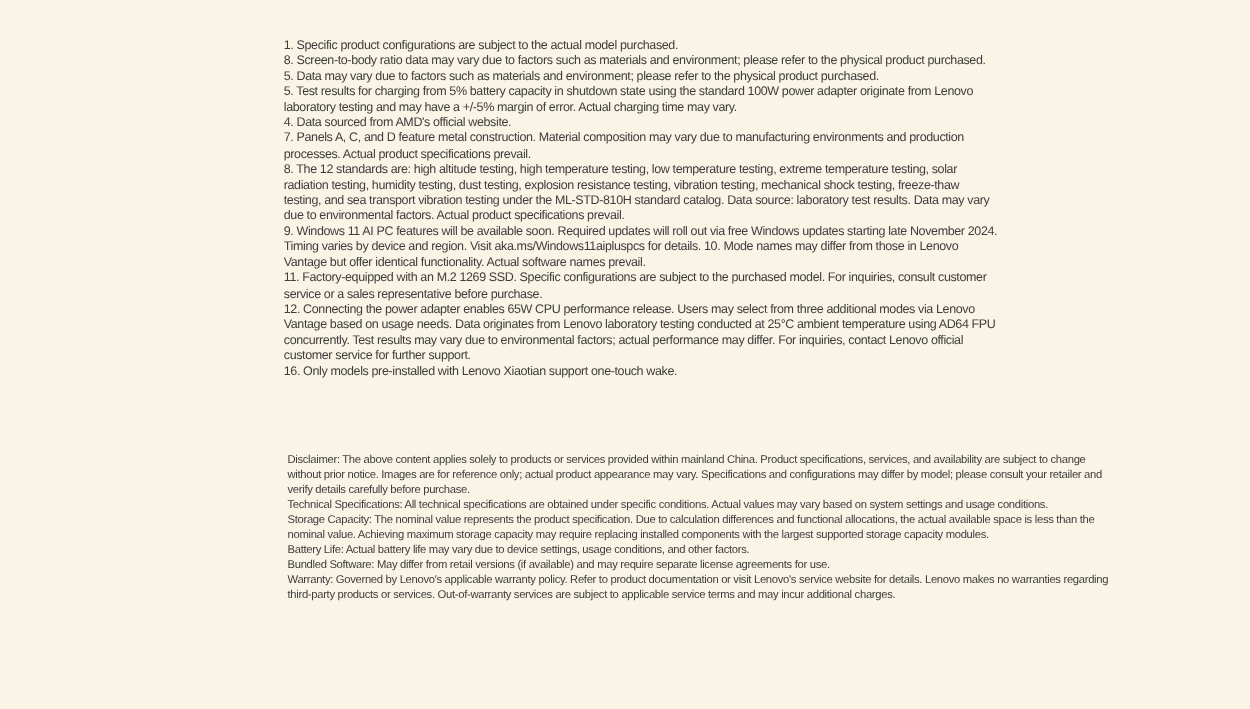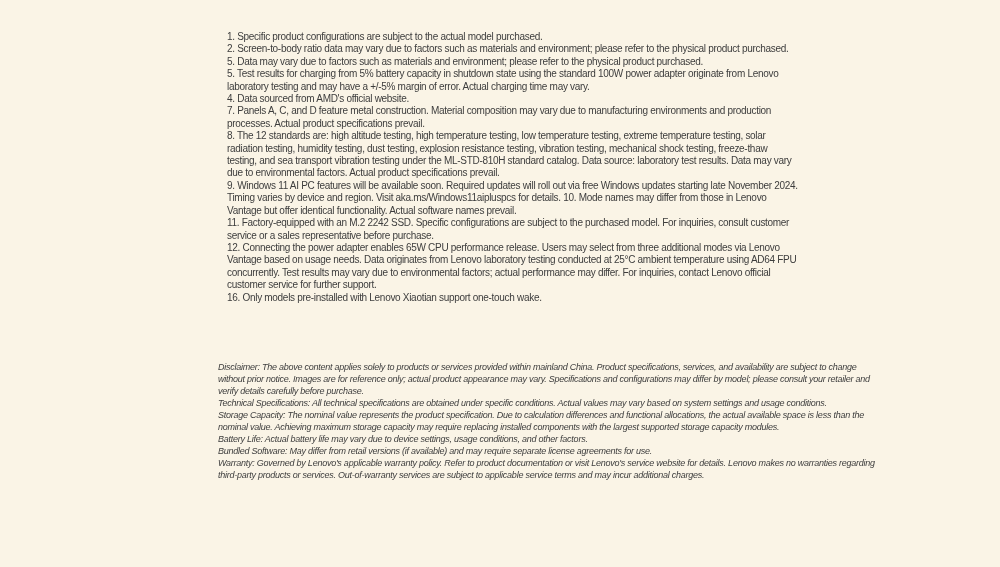--- a/index.html
+++ b/index.html
@@ -23,55 +23,54 @@
     font-size: 10px;
     line-height: 12.4px;
     letter-spacing: -0.3px;
   }
   .footnotes p {
     margin: 0;
   }
   .disclaimer {
     position: absolute;
     top: 361px;
-    left: 218px;
+    left: 230px;
     width: 666px;
     font-size: 9px;
     line-height: 12px;
     letter-spacing: -0.25px;
-    font-style: italic;
   }
   .disclaimer p {
     margin: 0;
   }
 </style>
 </head>
 <body style="background: rgb(250, 244, 230); color: rgb(61, 61, 61);">
 
 <main>
   <section class="footnotes">
 
       <p>1. Specific product configurations are subject to the actual model purchased.</p>
 
-      <p>2. Screen-to-body ratio data may vary due to factors such as materials and environment; please refer to the physical product purchased.</p>
+      <p>8. Screen-to-body ratio data may vary due to factors such as materials and environment; please refer to the physical product purchased.</p>
 
       <p>5. Data may vary due to factors such as materials and environment; please refer to the physical product purchased.</p>
 
 
       <p>5. Test results for charging from 5% battery capacity in shutdown state using the standard 100W power adapter originate from Lenovo laboratory testing and may have a +/-5% margin of error. Actual charging time may vary.</p>
 
       <p>4. Data sourced from AMD's official website.</p>
 
       <p>7. Panels A, C, and D feature metal construction. Material composition may vary due to manufacturing environments and production processes. Actual product specifications prevail.</p>
 
       <p>8. The 12 standards are: high altitude testing, high temperature testing, low temperature testing, extreme temperature testing, solar radiation testing, humidity testing, dust testing, explosion resistance testing, vibration testing, mechanical shock testing, freeze-thaw testing, and sea transport vibration testing under the ML-STD-810H standard catalog. Data source: laboratory test results. Data may vary due to environmental factors. Actual product specifications prevail.</p>
 
       <p>9. Windows 11 AI PC features will be available soon. Required updates will roll out via free Windows updates starting late November 2024. Timing varies by device and region. Visit aka.ms/Windows11aipluspcs for details. 10. Mode names may differ from those in Lenovo Vantage but offer identical functionality. Actual software names prevail.</p>
 
-      <p>11. Factory-equipped with an M.2 2242 SSD. Specific configurations are subject to the purchased model. For inquiries, consult customer service or a sales representative before purchase.</p>
+      <p>11. Factory-equipped with an M.2 1269 SSD. Specific configurations are subject to the purchased model. For inquiries, consult customer service or a sales representative before purchase.</p>
 
       <p>12. Connecting the power adapter enables 65W CPU performance release. Users may select from three additional modes via Lenovo Vantage based on usage needs. Data originates from Lenovo laboratory testing conducted at 25°C ambient temperature using AD64 FPU concurrently. Test results may vary due to environmental factors; actual performance may differ. For inquiries, contact Lenovo official customer service for further support.</p>
 
       <p>16. Only models pre-installed with Lenovo Xiaotian support one-touch wake.</p>
     </section>
 
   <section class="disclaimer">
 
       <p>Disclaimer: The above content applies solely to products or services provided within mainland China. Product specifications, services, and availability are subject to change without prior notice. Images are for reference only; actual product appearance may vary. Specifications and configurations may differ by model; please consult your retailer and verify details carefully before purchase.</p>
 

